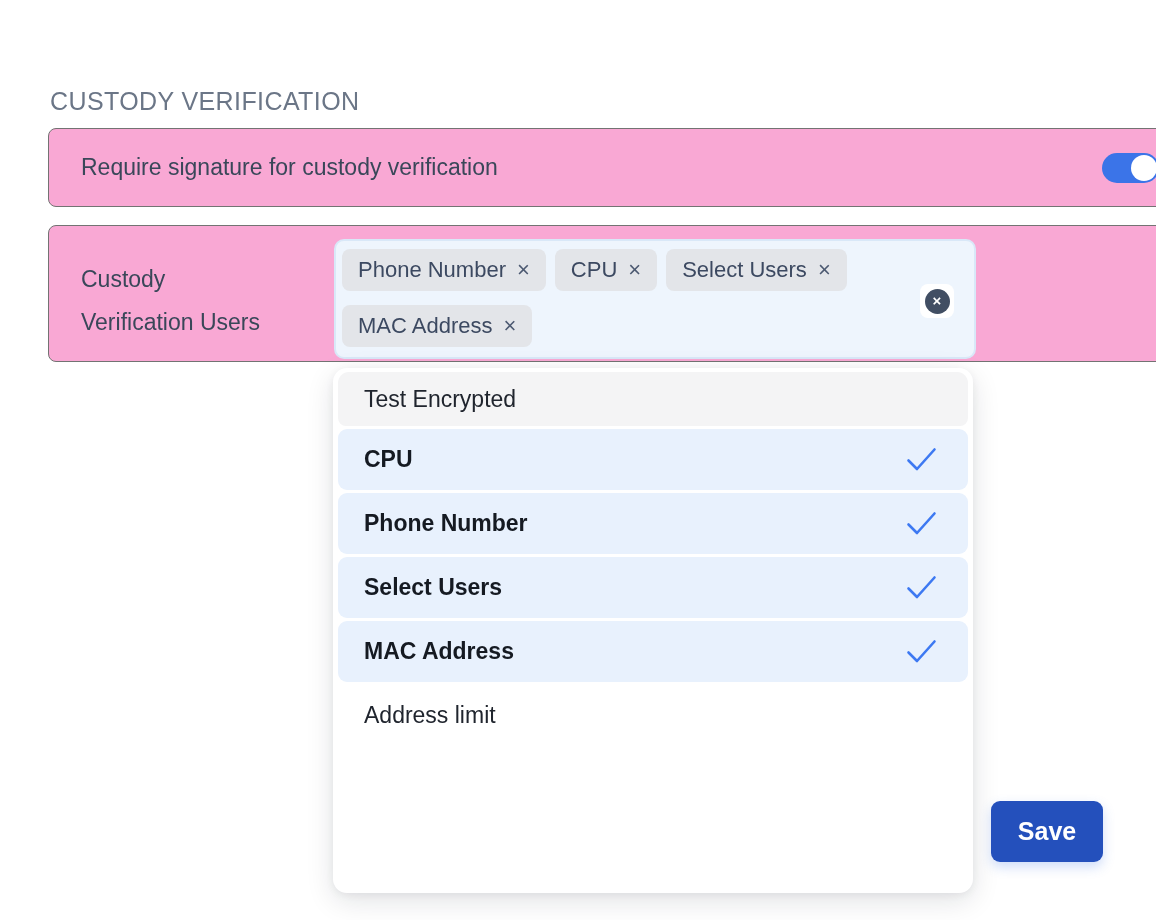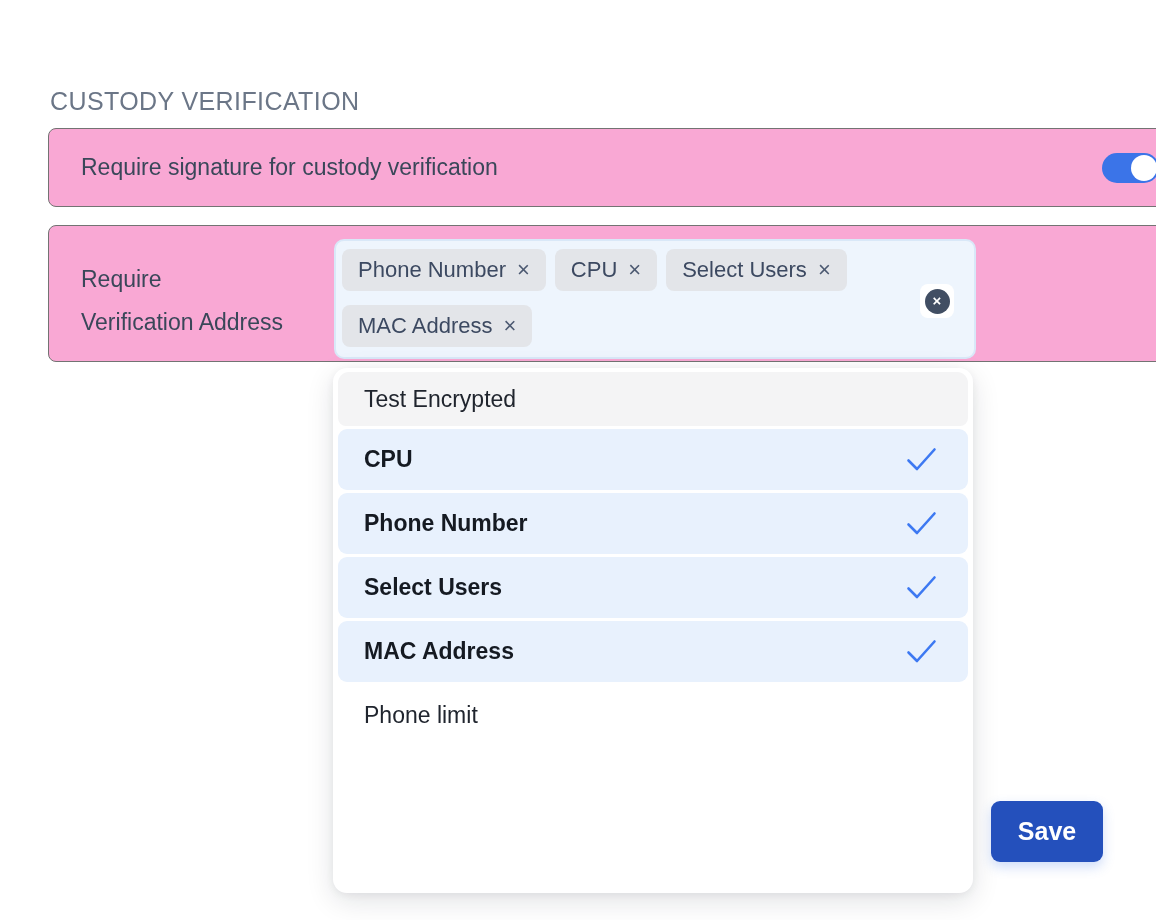--- a/index.html
+++ b/index.html
@@ -175,22 +175,22 @@
 
 <div class="card card-signature">
   <span class="card-label">Require signature for custody verification</span>
   <div class="toggle">
     <div class="knob"></div>
   </div>
 </div>
 
 <div class="card card-fields">
   <div class="fields-label">
-    <div>Require</div>
-    <div>Verification Address</div>
+    <div>Custody</div>
+    <div>Verification Users</div>
   </div>
   <div class="multiselect">
     <div class="tags" id="tags">
         <div class="tag">
           <span>Phone Number</span>
           <span class="tag-x">×</span>
         </div>
         <div class="tag">
           <span>CPU</span>
           <span class="tag-x">×</span>
@@ -234,17 +234,17 @@
         <path d="M3.5 14.5 L12 23 L29.5 3.5" fill="none" stroke="#3d79f2" stroke-width="2.6" stroke-linecap="round" stroke-linejoin="round"></path>
       </svg>
     </div>
     <div class="opt sel">
       <span>MAC Address</span>
       <svg width="33" height="27" viewBox="0 0 33 27">
         <path d="M3.5 14.5 L12 23 L29.5 3.5" fill="none" stroke="#3d79f2" stroke-width="2.6" stroke-linecap="round" stroke-linejoin="round"></path>
       </svg>
     </div>
     <div class="opt">
-      <span>Phone limit</span>
+      <span>Address limit</span>
     </div>
   </div>
 
 <button class="save-btn">Save</button>
 
 </body></html>

